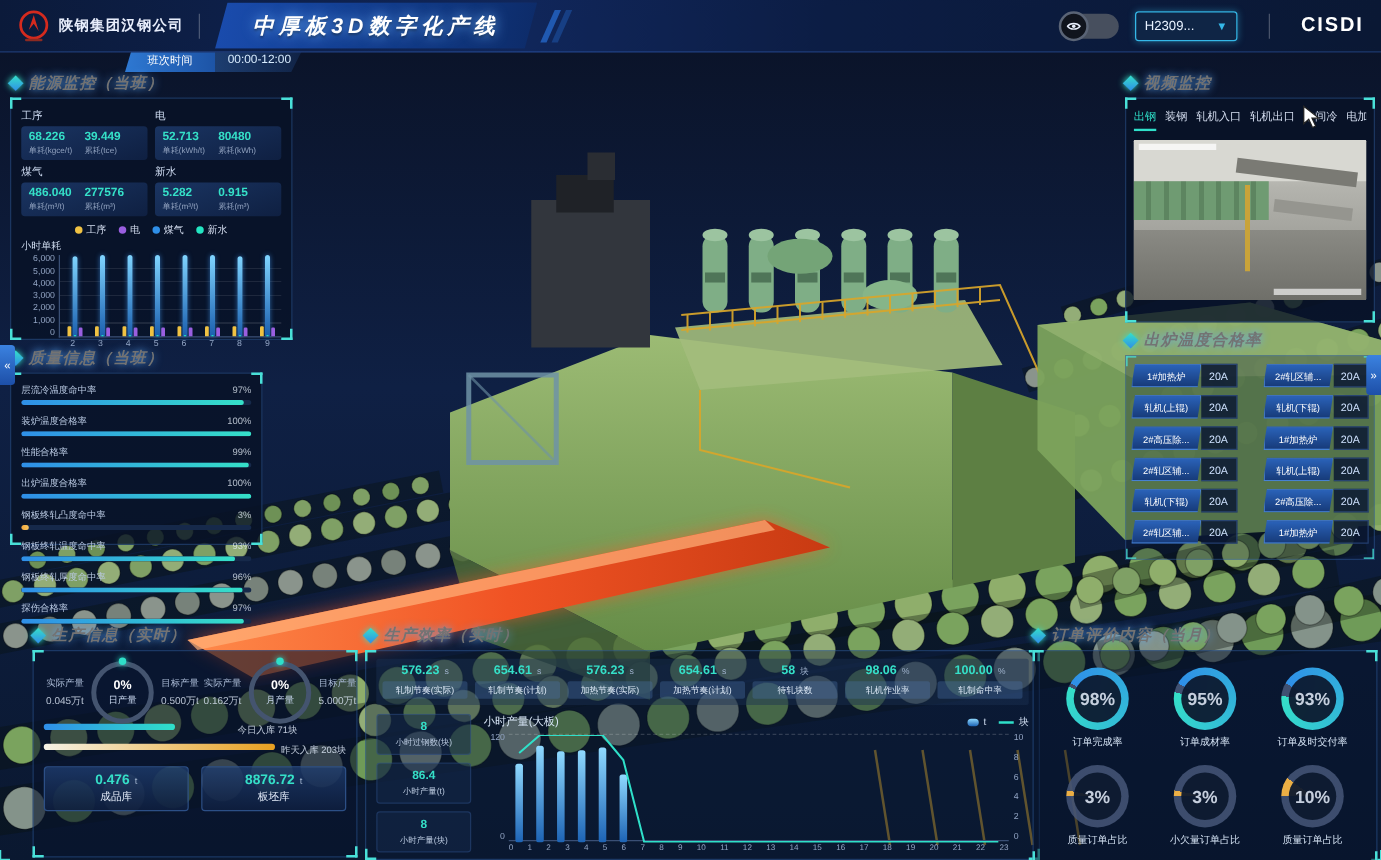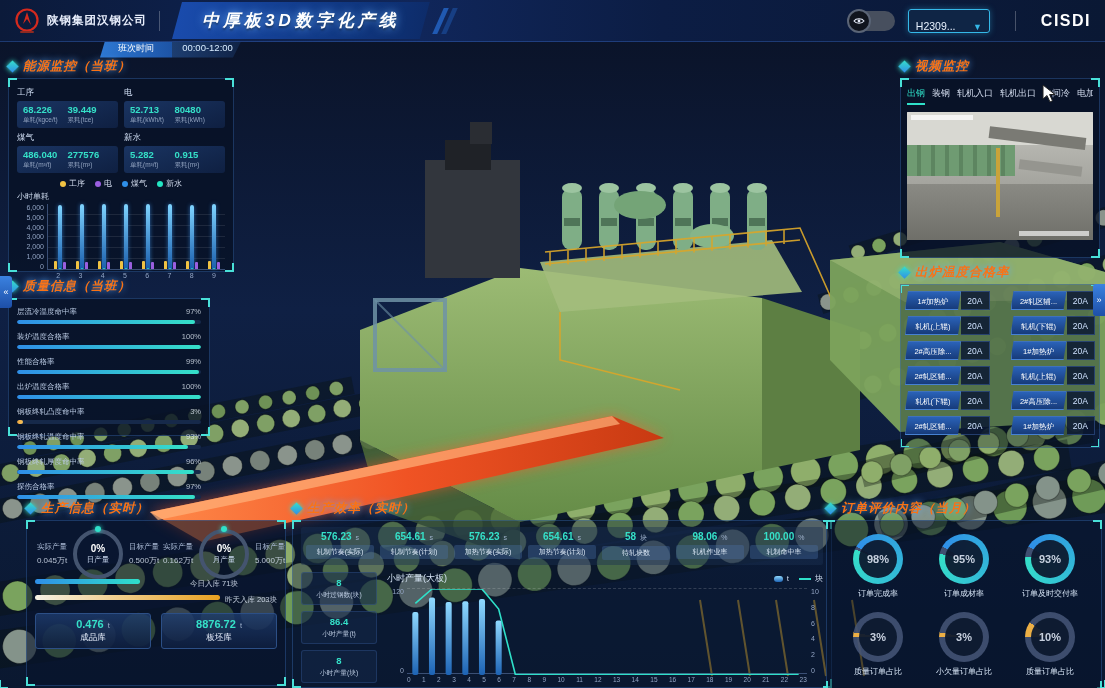--- a/index.html
+++ b/index.html
@@ -20,29 +20,29 @@
     clip-path:polygon(10px 0,100% 0,calc(100% - 10px) 100%,0 100%);
     text-shadow:0 0 10px rgba(110,180,255,.95), 0 2px 2px rgba(0,0,0,.5);
     box-shadow:0 0 14px rgba(40,110,230,.55); }
   .hslash { width:5px; height:26px; background:#2466c8; transform:skewX(-24deg); margin-left:8px; opacity:.8; }
   .hslash.s2 { opacity:.4; margin-left:4px; }
   .hright { margin-left:auto; display:flex; align-items:center; gap:13px; }
   .toggle { width:46px; height:20px; border-radius:10px; background:#474f5e; position:relative; cursor:pointer; }
   .knob { position:absolute; left:-2px; top:-2px; width:24px; height:24px; border-radius:50%;
     background:#10141d; border:2px solid #5a6476; display:flex; align-items:center; justify-content:center; }
   .dd { width:82px; height:24px; border:1px solid #35b8e8; border-radius:3px; background:rgba(16,38,70,.95);
-    display:flex; align-items:flex-end; justify-content:space-between; padding:0 7px; cursor:pointer;
+    display:flex; align-items:center; justify-content:space-between; padding:0 7px; cursor:pointer;
     box-shadow:0 0 6px rgba(53,184,232,.4); }
   .dd span { color:#e8f2ff; font-size:10.5px; }
   .dd .caret { color:#35b8e8; font-size:9px; }
   .brand { color:#fff; font-size:16px; font-weight:900; letter-spacing:1.5px; }
 
   
   .pw { position:absolute; z-index:20; }
-  .ptitle { display:flex; align-items:center; gap:6px; height:20px; color:#f97316; font-size:12.5px;
+  .ptitle { display:flex; align-items:center; gap:6px; height:20px; color:#737373; font-size:12.5px;
     font-weight:bold; font-style:italic; letter-spacing:1px;
     text-shadow:0 0 7px rgba(90,170,255,.9); margin-bottom:2px; }
   .ticon { width:9px; height:9px; transform:rotate(45deg);
     background:linear-gradient(135deg,#35e0c8,#2f8fe8); box-shadow:0 0 5px #35e0c8; }
   .pbox { position:relative; background:rgba(7,17,38,.80); border:1px solid rgba(64,120,200,.35); padding:8px; }
   .cnr { position:absolute; width:9px; height:9px; border:0 solid #49e0d8; z-index:5; }
   .cnr.tl{ left:-1px; top:-1px; border-left-width:2px; border-top-width:2px; }
   .cnr.tr{ right:-1px; top:-1px; border-right-width:2px; border-top-width:2px; }
   .cnr.bl{ left:-1px; bottom:-1px; border-left-width:2px; border-bottom-width:2px; }
   .cnr.br{ right:-1px; bottom:-1px; border-right-width:2px; border-bottom-width:2px; }
@@ -190,21 +190,21 @@
     margin:2px 16px 0 20px; }
 
   
   #p-orders { left:826px; top:498px; width:276px; }
   #p-orders .pbox { height:170px; background:rgba(8,20,44,.55); display:grid;
     grid-template-columns:repeat(3,1fr); gap:4px 0; justify-items:center; align-content:space-around; }
   .ditem { text-align:center; }
   .donut { position:relative; width:50px; height:50px; border-radius:50%; margin:0 auto; }
   .dhole { position:absolute; inset:6px; border-radius:50%; background:rgba(12,24,46,.94); }
   .dval { position:absolute; inset:0; display:flex; align-items:center; justify-content:center;
-    color:#e6eefb; font-size:11px; font-weight:bold; opacity:.85; }
+    color:#e6eefb; font-size:14px; font-weight:bold; opacity:.85; }
   .dlab { color:#d6e4f5; font-size:8px; margin-top:4px; white-space:nowrap; }
 
   #cursor { position:absolute; left:1042px; top:84px; z-index:60; }
 </style>
 </head>
 <body>
 
 <div id="stage">
 
   <svg id="scene" width="1105" height="688">

